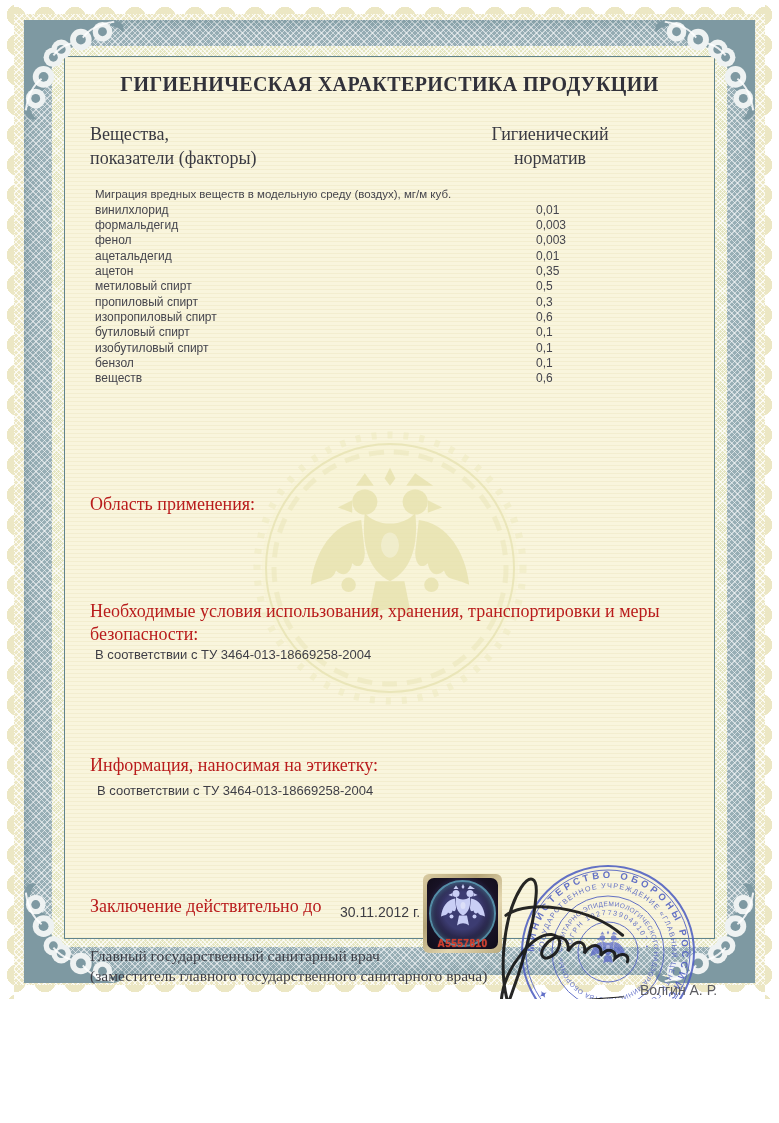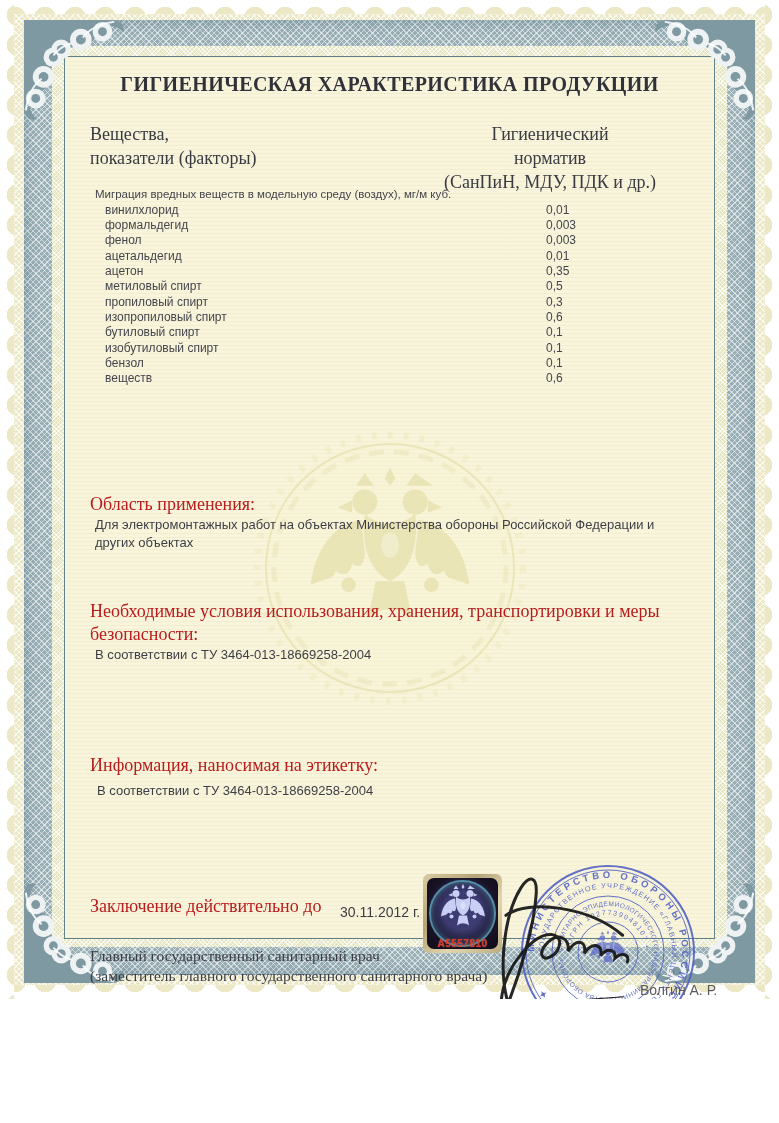--- a/index.html
+++ b/index.html
@@ -51,21 +51,21 @@
 
   
   .txt{position:absolute;z-index:5;white-space:nowrap;}
   .title{left:0;right:0;top:73px;text-align:center;font-size:20px;font-weight:bold;
          letter-spacing:.4px;color:#31313a;}
   .hdr{font-size:18px;color:#3a3a42;line-height:24px;}
   .hdr-left{left:90px;top:122px;}
   .hdr-right{left:400px;width:300px;top:122px;text-align:center;}
   .sans{font-family:"Liberation Sans", sans-serif;}
   .group-hdr{left:95px;top:188px;font-size:11.5px;color:#45454d;}
-  .t-row{position:absolute;left:95px;right:56px;height:15px;z-index:5;font-size:12px;color:#45454d;margin-left:10px;}
+  .t-row{position:absolute;left:95px;right:56px;height:15px;z-index:5;font-size:12px;color:#45454d;}
   .t-name{position:absolute;left:0;top:0;font-family:"Liberation Sans", sans-serif;}
   .t-val{position:absolute;left:441px;top:0;font-family:"Liberation Sans", sans-serif;}
   .sec-h{font-size:18px;color:#b91c1c;}
   .sec-b{font-size:13px;color:#3e3e46;line-height:17.5px;}
   .sig-serif{font-size:15.5px;color:#3c3c44;}
   .blank-no{left:0;right:0;top:1053px;text-align:center;font-family:"Liberation Sans", sans-serif;
             font-size:13px;font-weight:bold;color:#1b2a63;z-index:7;}
 
   
   .hologram{position:absolute;left:423px;top:874px;width:79px;height:79px;z-index:8;
@@ -172,21 +172,20 @@
 
   <div class="txt title">ГИГИЕНИЧЕСКАЯ ХАРАКТЕРИСТИКА ПРОДУКЦИИ</div>
 
   <div class="txt hdr hdr-left">
     <div>Вещества,</div>
     <div>показатели (факторы)</div>
   </div>
   <div class="txt hdr hdr-right">
     <div>Гигиенический</div>
     <div>норматив</div>
-    <div>(СанПиН, МДУ, ПДК и др.)</div>
   </div>
 
   <div class="txt group-hdr sans">Миграция вредных веществ в модельную среду (воздух), мг/м куб.</div>
 
   <div class="t-row" style="top:203px">
       <span class="t-name">винилхлорид</span>
       <span class="t-val">0,01</span>
     </div>
   <div class="t-row" style="top:218px">
       <span class="t-name">формальдегид</span>
@@ -227,24 +226,20 @@
   <div class="t-row" style="top:356px">
       <span class="t-name">бензол</span>
       <span class="t-val">0,1</span>
     </div>
   <div class="t-row" style="top:371px">
       <span class="t-name">веществ</span>
       <span class="t-val">0,6</span>
     </div>
 
   <div class="txt sec-h" style="left:90px;top:494px">Область применения:</div>
-  <div class="txt sec-b sans" style="left:95px;top:516px">
-    <div>Для электромонтажных работ на объектах Министерства обороны Российской Федерации и</div>
-    <div>других объектах</div>
-  </div>
 
   <div class="txt sec-h" style="left:90px;top:600px;line-height:22.5px">
     <div>Необходимые условия использования,  хранения,  транспортировки и меры</div>
     <div>безопасности:</div>
   </div>
   <div class="txt sec-b sans" style="left:95px;top:646px">В соответствии с ТУ 3464-013-18669258-2004</div>
 
   <div class="txt sec-h" style="left:90px;top:755px">Информация,  наносимая на этикетку:</div>
   <div class="txt sec-b sans" style="left:97px;top:782px">В соответствии с ТУ 3464-013-18669258-2004</div>
 

